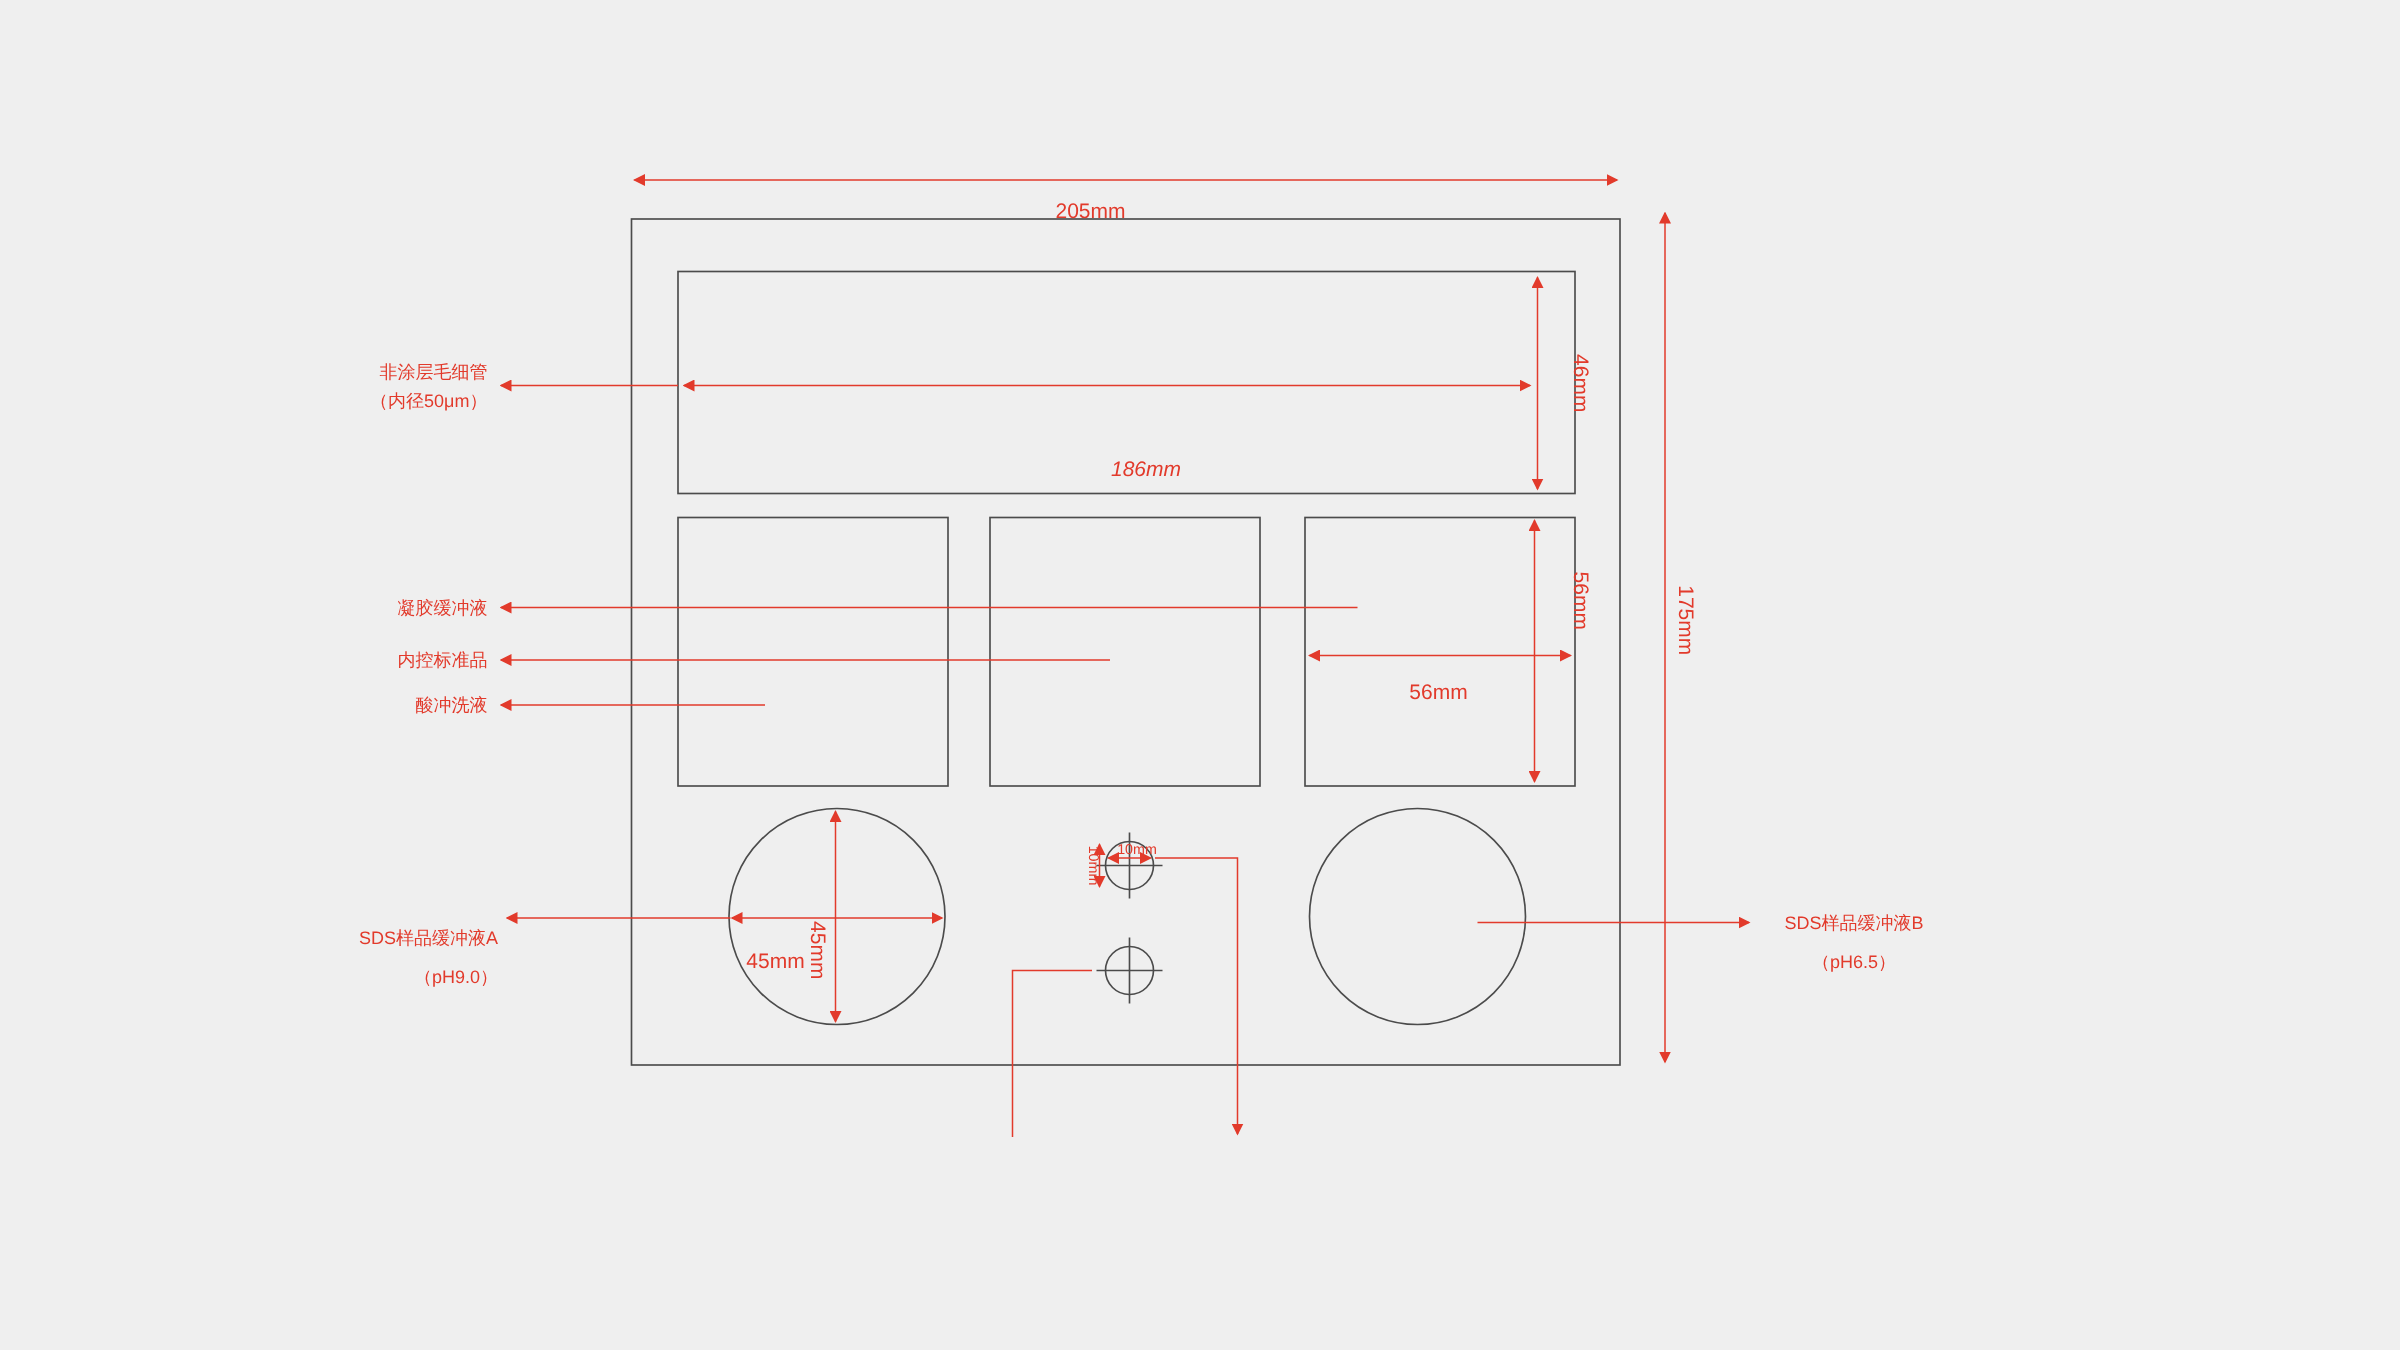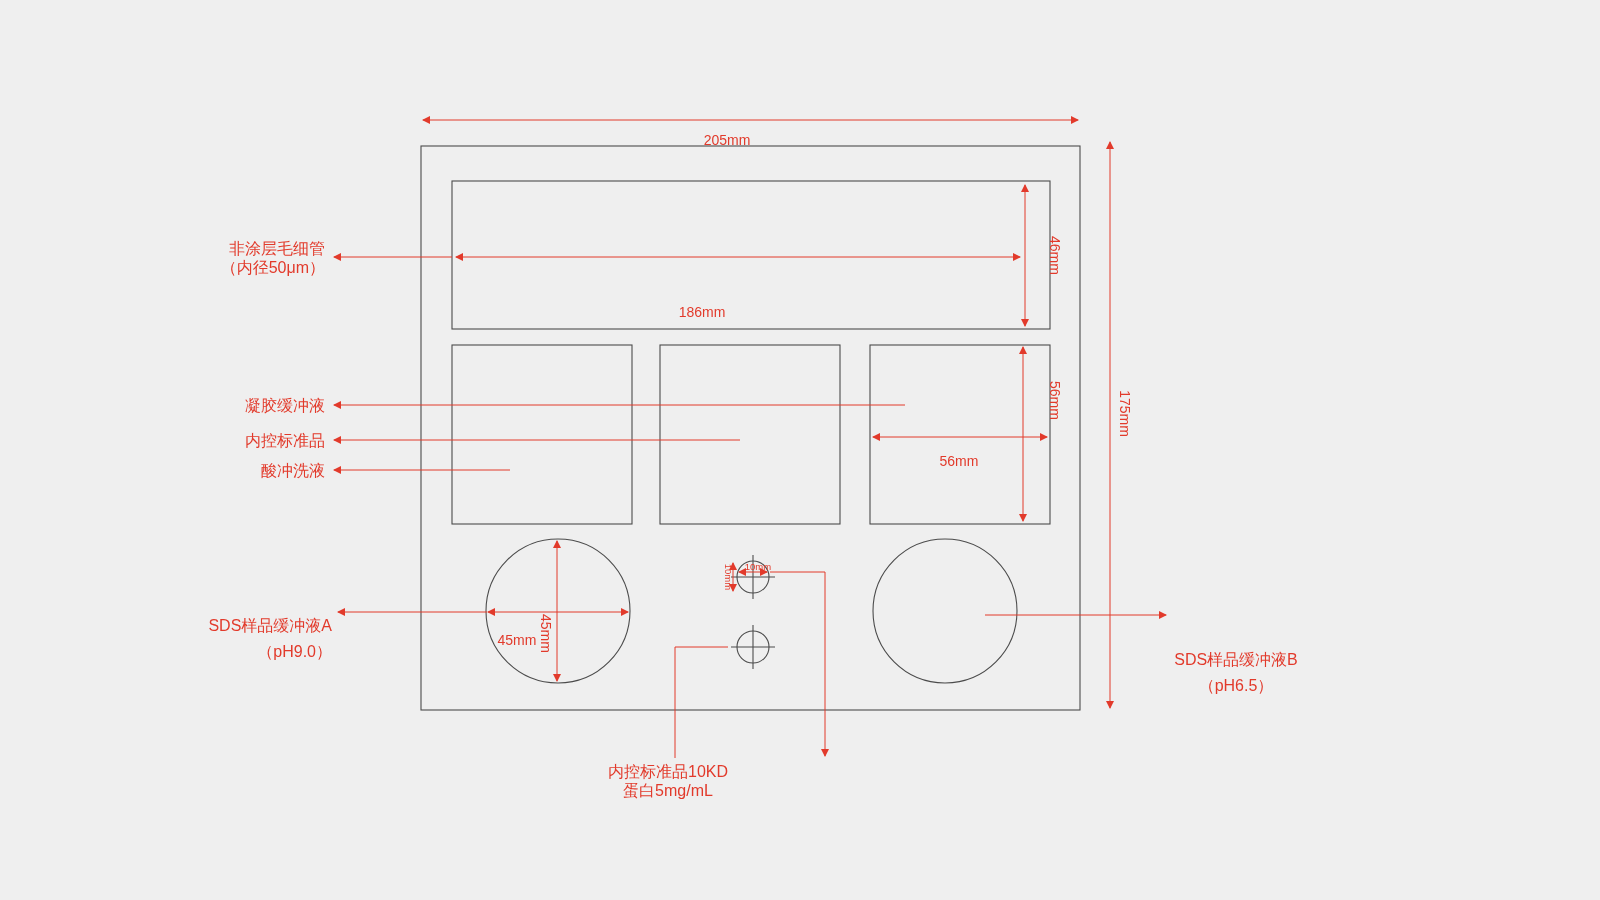--- a/index.html
+++ b/index.html
@@ -2,21 +2,21 @@
 <html><head>
 <meta charset="utf-8">
 <style>
   html,body{margin:0;padding:0;background:#efefef;}
   .stage{
     position:relative;width:1600px;height:900px;background:#efefef;
     font-family:"Liberation Sans","DejaVu Sans",sans-serif;overflow:hidden;
   }
   svg.draw{position:absolute;left:0;top:0;}
   .lbl{
-    position:absolute;color:#e23a2b;font-size:16px;line-height:19px;
+    position:absolute;color:#e23a2b;font-size:12px;line-height:19px;
     white-space:nowrap;
   }
   .dim{font-size:14px;}
   .center{text-align:center;}
   .right{text-align:right;}
   .rot{transform:rotate(90deg);}
   .small{font-size:9.5px;line-height:10px;}
   .gap{margin-top:7px;}
   .w80{width:80px;margin-top:36px;} .w60{width:60px;} .w36{width:36px;}
 </style>
@@ -65,44 +65,40 @@
       <line x1="985" y1="615" x2="1166" y2="615" marker-end="url(#ar)"></line>
       <line x1="739" y1="572" x2="767" y2="572" marker-start="url(#ar)" marker-end="url(#ar)"></line>
       <line x1="733" y1="563" x2="733" y2="591" marker-start="url(#ar)" marker-end="url(#ar)"></line>
       <path d="M770 572 H825 V756" marker-end="url(#ar)"></path>
       <path d="M675 758 V647 H728"></path>
     </g>
   </svg>
 
   <div class="lbl dim center w80" style="left:687px;top:95px;">205mm</div>
   <div class="lbl dim center w60 rot" style="left:1094px;top:404px;">175mm</div>
-  <div class="lbl dim center w80" style="left:662px;top:267px;">186mm</div>
+  <div class="lbl dim center w80" style="left:724px;top:267px;font-style:italic;">186mm</div>
   <div class="lbl dim center w60 rot" style="left:1024px;top:246px;">46mm</div>
   <div class="lbl dim center w60 rot" style="left:1024px;top:391px;">56mm</div>
   <div class="lbl dim center w80" style="left:919px;top:416px;">56mm</div>
   <div class="lbl dim center w80" style="left:477px;top:595px;">45mm</div>
   <div class="lbl dim center w60 rot" style="left:515px;top:624px;">45mm</div>
   <div class="lbl small center w36" style="left:740px;top:562px;">10mm</div>
   <div class="lbl small center w36 rot" style="left:710px;top:572px;">10mm</div>
 
   <div class="lbl right" style="left:165px;top:239px;width:160px;">
     <div>非涂层毛细管</div>
     <div>（内径50μm）</div>
   </div>
   <div class="lbl right" style="left:205px;top:396px;width:120px;">凝胶缓冲液</div>
   <div class="lbl right" style="left:205px;top:431px;width:120px;">内控标准品</div>
   <div class="lbl right" style="left:205px;top:461px;width:120px;">酸冲洗液</div>
   <div class="lbl right" style="left:160px;top:598px;width:172px;margin-top:18px;">
     <div>SDS样品缓冲液A</div>
     <div class="gap">（pH9.0）</div>
   </div>
 
-  <div class="lbl center" style="left:1174px;top:606px;width:124px;margin-top:44px;">
+  <div class="lbl center" style="left:1174px;top:606px;width:124px;">
     <div>SDS样品缓冲液B</div>
     <div class="gap">（pH6.5）</div>
   </div>
 
-  <div class="lbl center" style="left:592px;top:762px;width:152px;">
-    <div>内控标准品10KD</div>
-    <div>蛋白5mg/mL</div>
-  </div>
 
 </div>
 
 </body></html>

